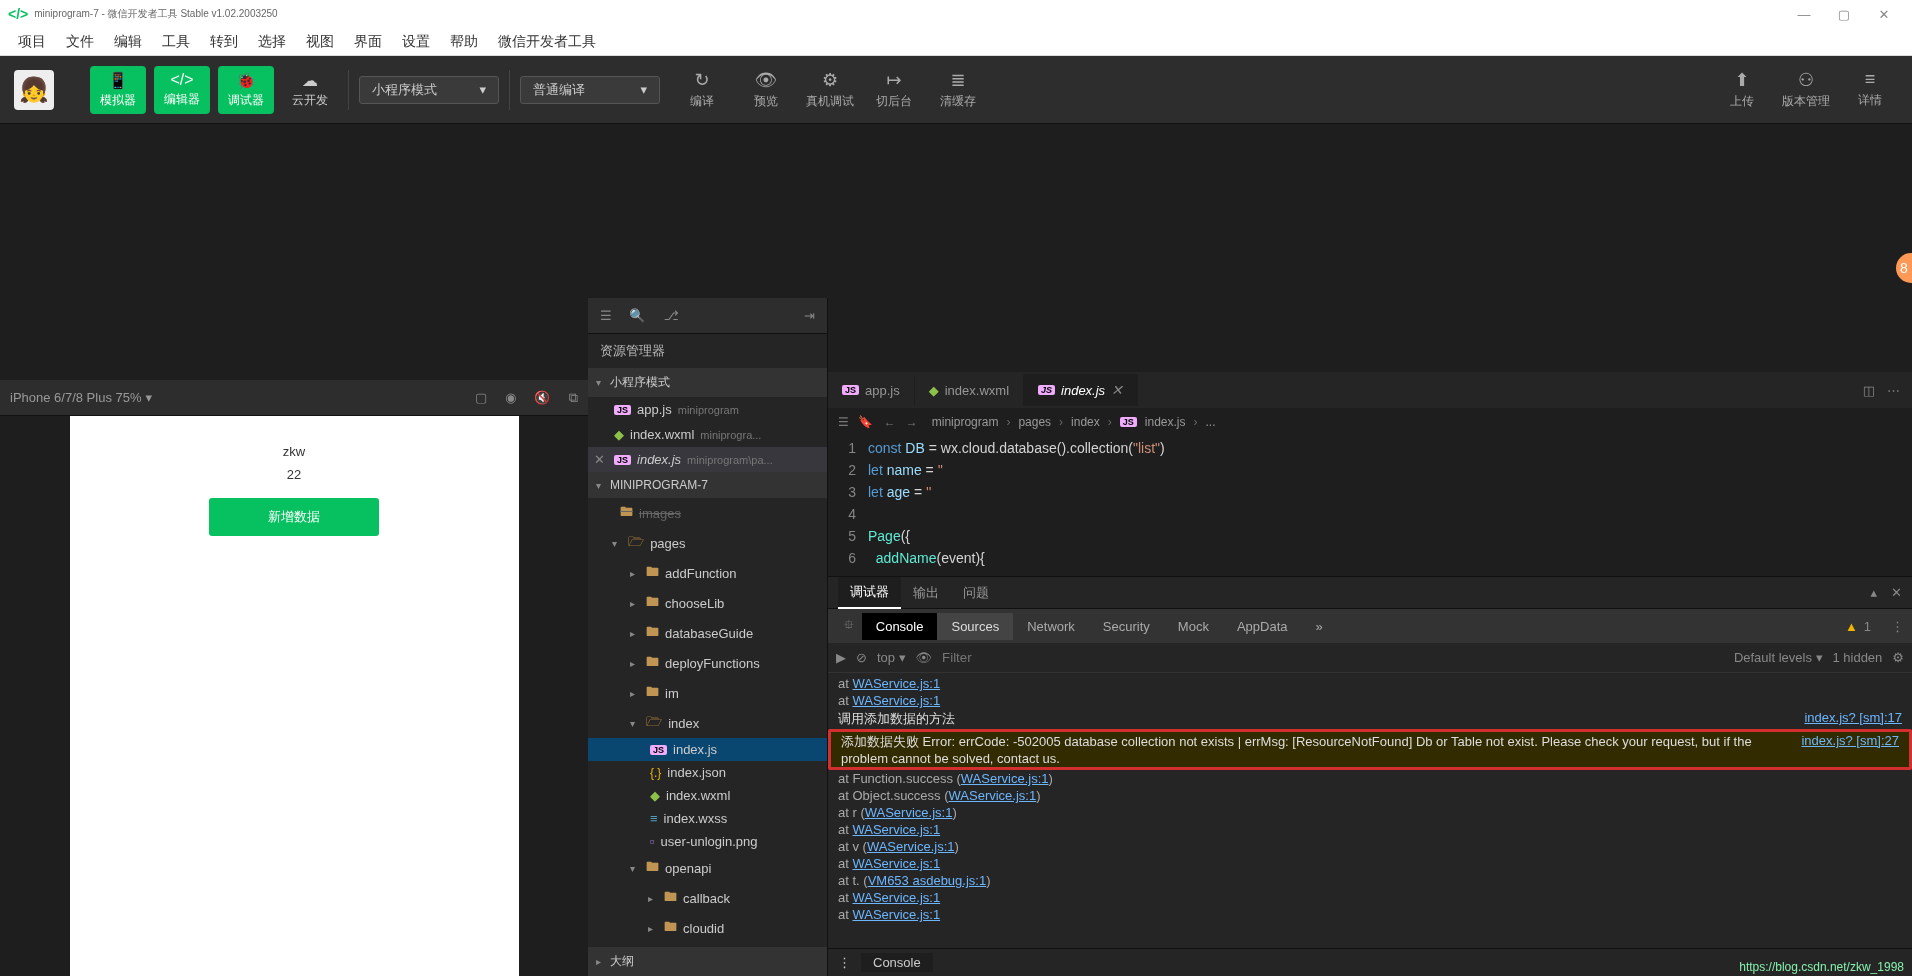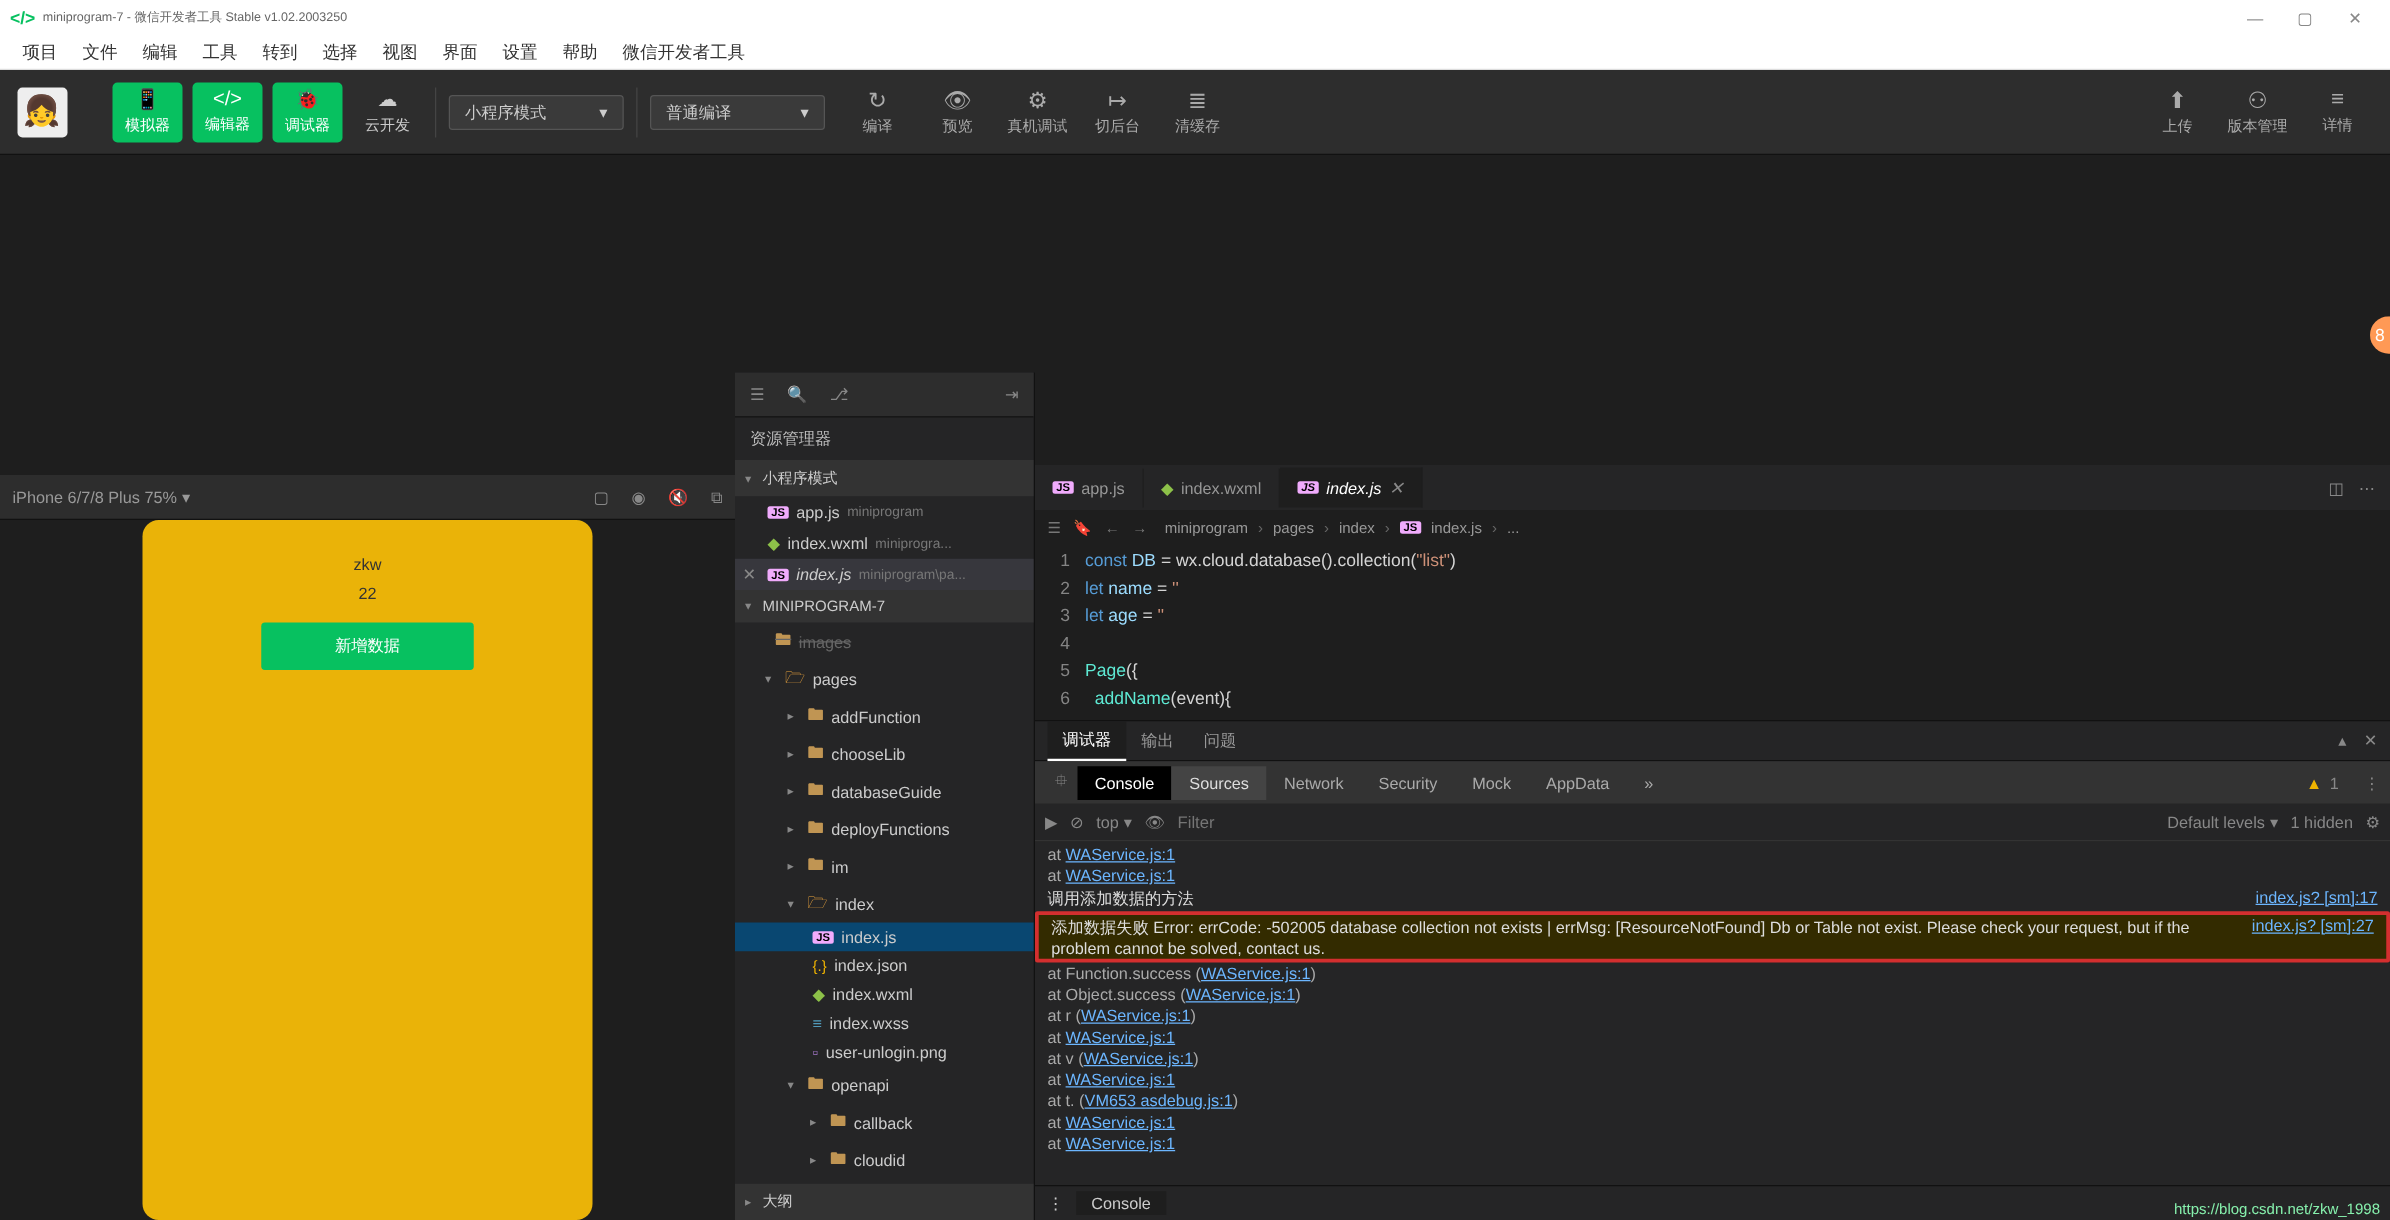--- a/index.html
+++ b/index.html
@@ -24,21 +24,21 @@
 .toolbar .action-btn .icon { font-size: 18px; }
 .toolbar .action-btn .label { font-size: 12px; margin-top: 2px; }
 .toolbar .spacer { flex: 1; }
 .main { display: flex; height: calc(100% - 124px); align-items: flex-end; }
 .simulator { width: 588px; background: #1e1e1e; display: flex; flex-direction: column; }
 .sim-bar { height: 36px; display: flex; align-items: center; padding: 0 10px; background: #2d2d2d; border-bottom:1px solid #111;}
 .sim-bar .device { color: #999; cursor: pointer; display:flex; align-items:center; gap:4px;}
 .sim-bar .sim-icons { margin-left: auto; display: flex; gap: 18px; color: #888; }
 .sim-bar .sim-icons span { cursor: pointer; }
 .sim-screen { flex: 1; display: flex; justify-content: center; padding-top: 0; }
-.phone-screen { width: 360px; background: #eab308; color: #333; padding: 20px; min-height:560px;border-radius:13px;}
+.phone-screen { width: 449px; background: #ffffff; color: #333; padding: 20px; min-height:560px;}
 .phone-screen .row { margin: 8px 0; text-align:center;}
 .phone-screen .big-btn { background: #07c160; color: #fff; padding: 10px 40px; border-radius: 3px; display: block; margin: 16px auto; text-align: center; width: 170px; cursor: pointer; }
 .explorer { width: 240px; background: #252526; border-right: 1px solid #111; overflow-y: auto; }
 .explorer-top { height: 36px; display: flex; align-items: center; gap: 18px; padding: 0 12px; color: #888; border-bottom:1px solid #111; background:#2d2d2d;}
 .explorer-top span { cursor: pointer; }
 .explorer-header { padding: 8px 12px; color: #bbb; font-size: 13px; }
 .explorer-section { padding: 6px 8px; background: #333; color: #ccc; font-size: 12px; cursor: pointer; display:flex; align-items:center; gap:4px;}
 .explorer-item { padding: 5px 8px 5px 26px; color: #ccc; cursor: pointer; display: flex; align-items: center; gap: 6px; position:relative;}
 .explorer-item.active { background: #37373d; }
 .explorer-item .close-x { position:absolute; left:6px; color:#888;}

